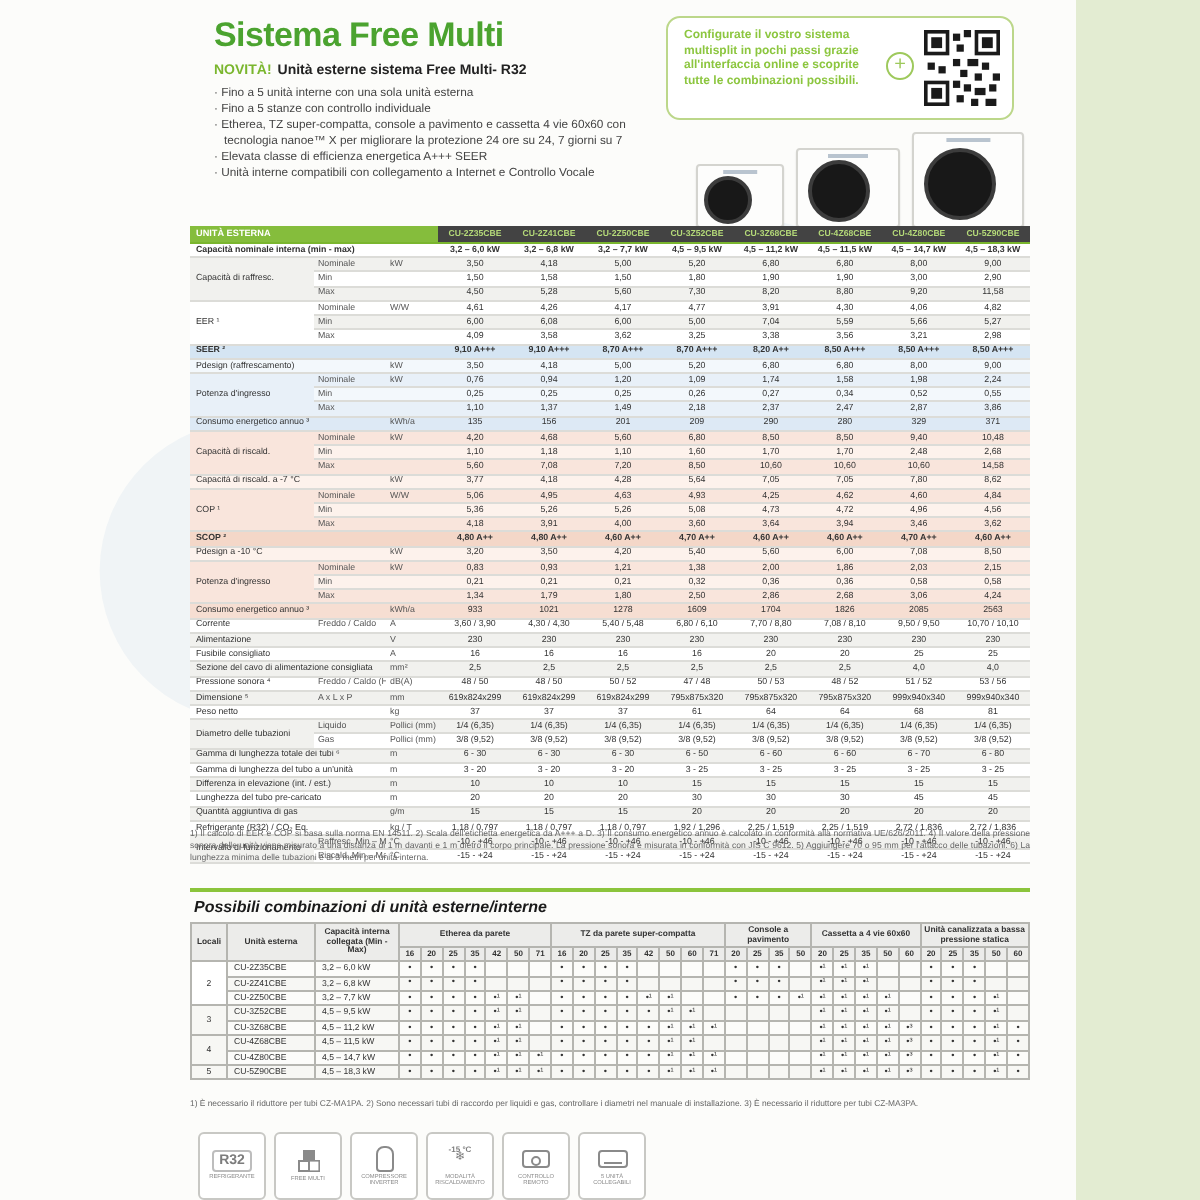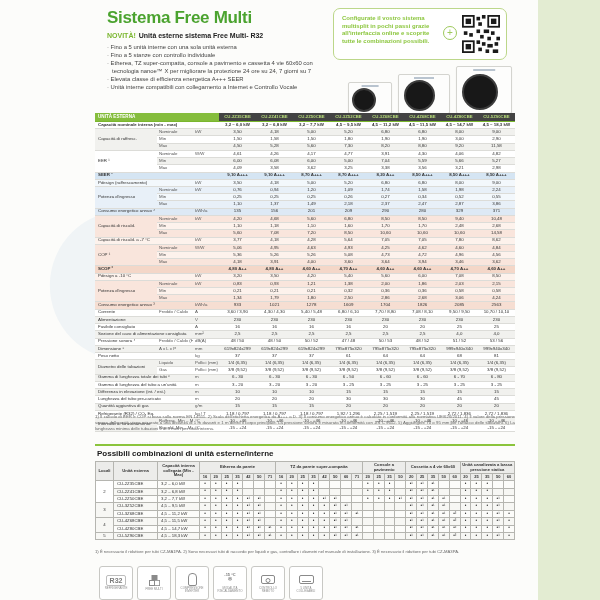--- a/index.html
+++ b/index.html
@@ -44,21 +44,21 @@
   tr.tint-cap td{background:#ffffff;font-weight:bold;}
   tr.tint-c0 td{background:#f3f8fc;} tr.tint-c1 td{background:#e8f0f8;} tr.tint-c2 td{background:#dde9f5;}
   tr.tint-seer td{background:#d5e5f3;}
   tr.tint-h0 td{background:#fdf2ec;} tr.tint-h1 td{background:#f9e5dc;} tr.tint-h2 td{background:#f6ded2;}
   tr.tint-scop td{background:#f4d7c8;}
 
   .spec-notes{position:absolute;left:0;top:414px;width:420px;font-size:4.3px;line-height:5.8px;color:#666;text-align:justify;}
 
   
   .combo-rule{position:absolute;left:0;top:444px;width:420px;height:2px;background:#8bc43c;}
-  .combo-title{position:absolute;left:2px;top:449px;font-size:8px;font-weight:bold;color:#1a1a1a;}
+  .combo-title{position:absolute;left:2px;top:449px;font-size:8px;font-weight:bold;color:#1a1a1a;font-style:italic;}
   #combo{position:absolute;left:0;top:461px;width:420px;font-size:4.3px;line-height:1.05;}
   #combo th,#combo td{border:0.5px solid #b5b5b0;padding:0.8px 1px;overflow:hidden;}
   #combo thead th{background:#ececea;font-weight:bold;text-align:center;font-size:4.2px;white-space:normal;line-height:4.8px;}
   #combo thead th.sz{font-size:4px;padding:0.6px 0;}
   #combo td.loc{text-align:center;background:#fff;}
   #combo td.model{text-align:left;padding-left:3px;white-space:nowrap;}
   #combo td.cap{text-align:left;padding-left:3px;white-space:nowrap;}
   #combo td.dot{text-align:center;font-size:4.6px;}
   #combo tbody tr:nth-child(even) td{background:#f7f7f4;}
   .combo-note{position:absolute;left:0;top:549px;width:420px;font-size:4.2px;color:#666;}

